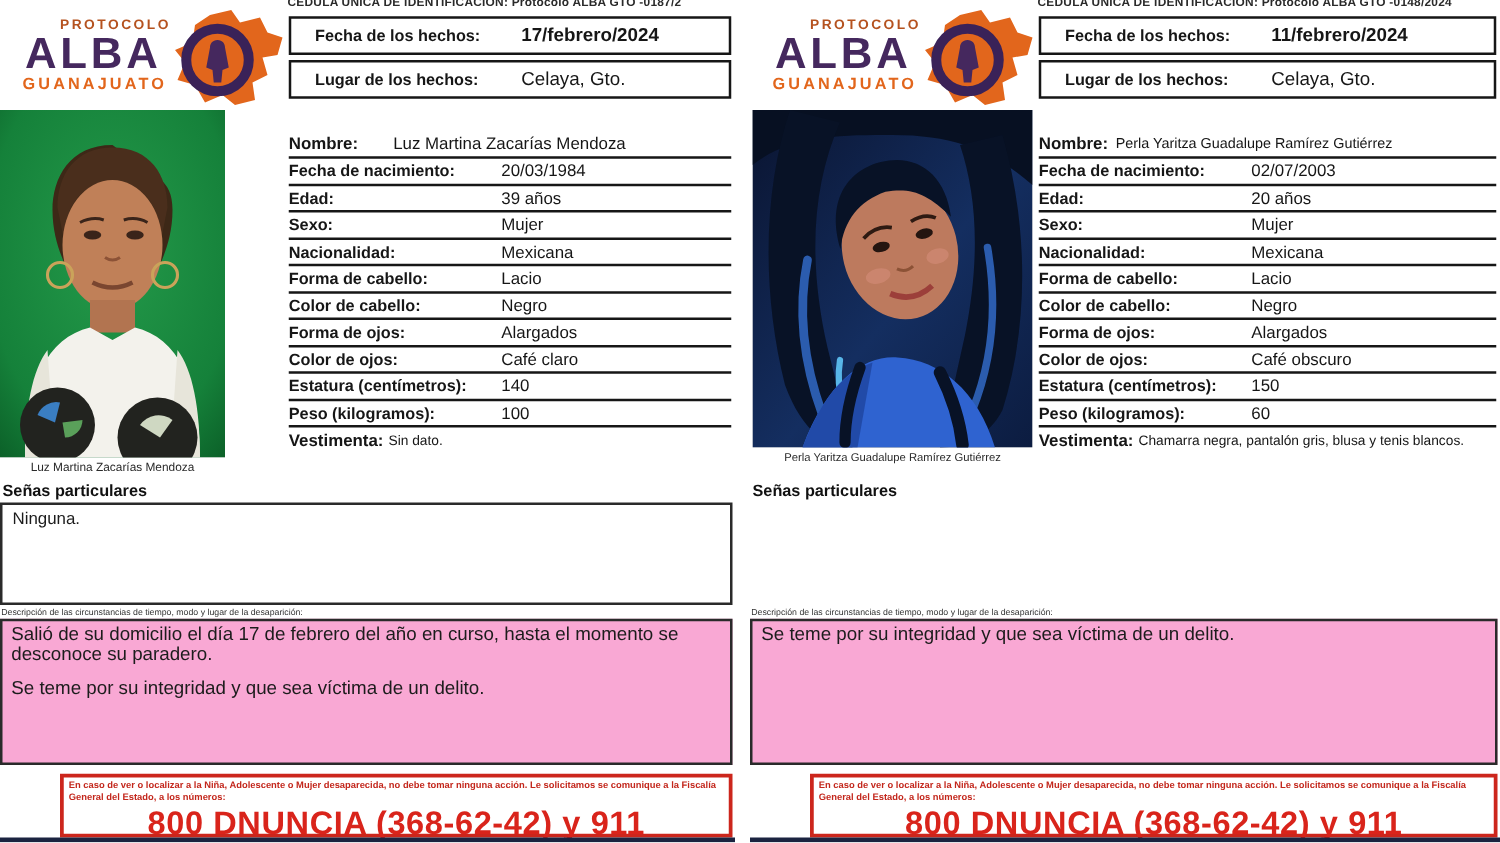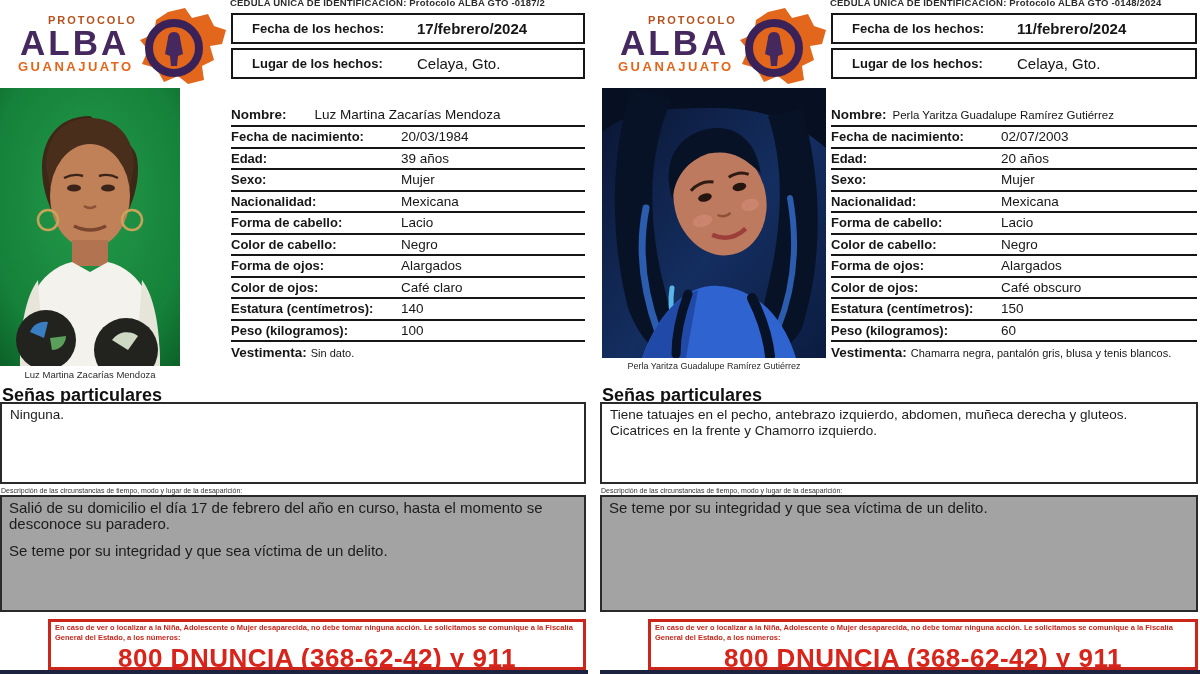--- a/index.html
+++ b/index.html
@@ -39,24 +39,24 @@
   .name-row .val { font-size:13.5px; color:#161616; margin-left:6px; white-space:nowrap; }
   .card-a .name-row .val { margin-left:28px; }
   .card-b .name-row .val { font-size:11.5px; }
   .field-row { height:21.5px;align-items:center; }
   .field-row .lbl { font-size:13px; font-weight:bold; color:#161616; width:170px; flex:0 0 auto; }
   .field-row .val { font-size:13.5px; color:#161616; }
   .vestimenta-row { display:flex; border-bottom:none; padding-top:3px; }
   .vestimenta-row .lbl { font-size:13.5px; font-weight:bold; color:#161616; flex:0 0 auto; margin-right:4px; }
   .vestimenta-row .val { font-size:11px; line-height:1.2; color:#161616; padding-top:2px; }
 
-  .senas-heading { position:absolute; top:385px; left:2px; font-size:18px; font-weight:bold; color:#111; }
+  .senas-heading { position:absolute; top:385px; left:2px; font-size:13px; font-weight:bold; color:#111; }
   .senas-box { position:absolute; top:402px; left:0; right:2px; height:82px; border:2px solid #2a2a2a; background:#fff; padding:3px 8px; font-size:13.5px; line-height:1.2; color:#1c1c1c; }
   .desc-label { position:absolute; top:487px; left:1px; font-size:7px; color:#333; }
-  .desc-box { position:absolute; top:495px; left:0; right:2px; height:117px; border:2px solid #2a2a2a; background:#a3a3a3; padding:3px 7px; color:#1c1c1c; }
+  .desc-box { position:absolute; top:495px; left:0; right:2px; height:117px; border:2px solid #2a2a2a; background:#f9a8d4; padding:3px 7px; color:#1c1c1c; }
   .desc-box p { font-size:15px; line-height:1.08; margin-bottom:11px; }
 
   .alert-footer { position:absolute; top:619px; left:0; right:2px; height:51px; border:3px solid #cc261c; background:#fff; padding:1px 4px;margin-left:48px; }
   .alert-notice { font-size:7.5px; font-weight:bold; color:#c3271c; line-height:1.3; }
   .alert-phone { text-align:center; font-size:26px; font-weight:bold; color:#d9241b; letter-spacing:.5px; margin-top:0px; }
   .bottom-strip { position:absolute; bottom:0; left:0; right:0; height:4px; background:#1b2340; }
 </style>
 </head>
 <body>
 
@@ -312,21 +312,20 @@
             <span class="val">60</span>
           </div>
         </div>
       <div class="vestimenta-row">
         <span class="lbl">Vestimenta:</span>
         <span class="val">Chamarra negra, pantalón gris, blusa y tenis blancos.</span>
       </div>
     </div>
 
     <div class="senas-heading">Señas particulares</div>
-    <div class="senas-box">Tiene tatuajes en el pecho, antebrazo izquierdo, abdomen, muñeca derecha y gluteos. Cicatrices en la frente y Chamorro izquierdo.</div>
 
     <div class="desc-label">Descripción de las circunstancias de tiempo, modo y lugar de la desaparición:</div>
     <div class="desc-box">
       <p>Se teme por su integridad y que sea víctima de un delito.</p>
     </div>
 
     <div class="alert-footer">
       <div class="alert-notice">En caso de ver o localizar a la Niña, Adolescente o Mujer desaparecida, no debe tomar ninguna acción.  Le solicitamos se comunique a la Fiscalía General del Estado, a los números:</div>
       <div class="alert-phone">800 DNUNCIA (368-62-42) y 911</div>
     </div>

